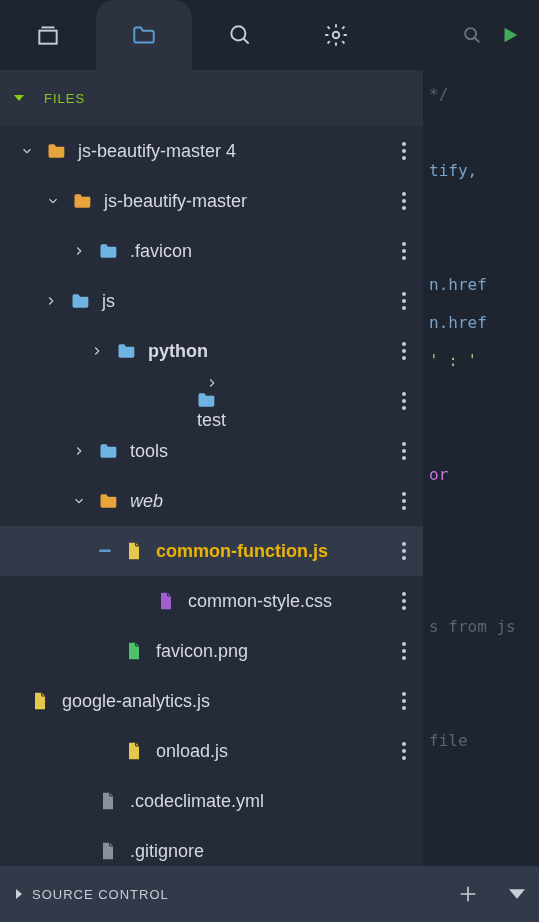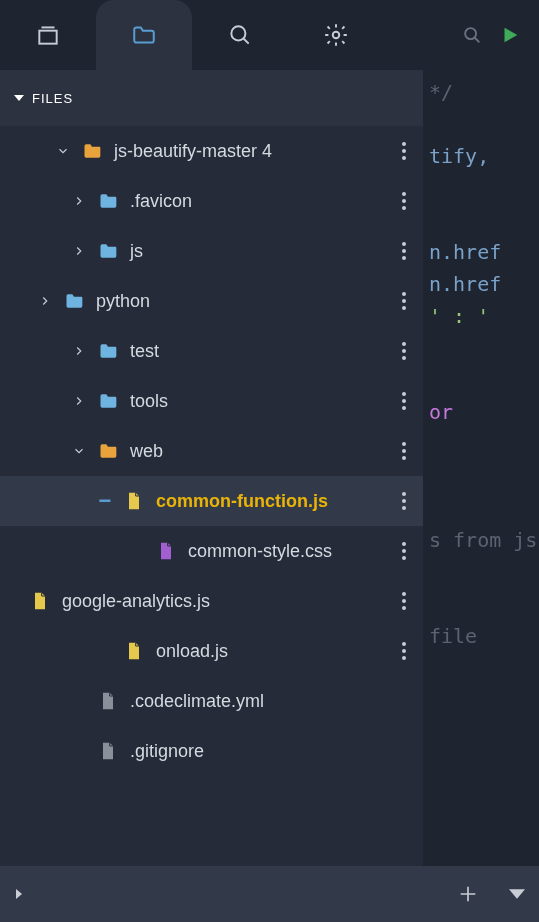--- a/index.html
+++ b/index.html
@@ -56,24 +56,24 @@
     height: 56px;
     background: #2c3240;
     display: flex;
     align-items: center;
     padding: 0 14px;
     justify-content: space-between;
   }
   .panel-header-left {
     display: flex;
     align-items: center;
-    gap: 8px;
+    gap: 20px;
     font-size: 13px;
     letter-spacing: 1px;
-    color: #ffffff;
+    color: #84cc16;
     cursor: pointer;
   }
   .panel-header-left svg { width: 10px; height: 10px; }
   .panel-header-right {
     display: flex;
     align-items: center;
     gap: 26px;
   }
   .panel-header-right .iconbtn {
     color:#c8ccd4; cursor:pointer; display:flex;
@@ -145,22 +145,22 @@
   .bottombar-right svg.tri { width:16px; height:16px; }
   
   .code-bg {
     position: absolute;
     left: 423px;
     top: 70px;
     right: 0;
     bottom: 56px;
     background:#1e2430;
     font-family: 'Menlo','Consolas',monospace;
-    font-size: 20px;
-    line-height: 32px;
+    font-size: 16px;
+    line-height: 38px;
     color:#6b7c8f;
     padding: 6px;
     overflow:hidden;
     white-space: pre;
   }
   .code-bg .kw { color:#c678dd; }
   .code-bg .id { color:#7aa2c9; }
   .code-bg .str { color:#98c379; }
   .code-bg .cm { color:#5c6370; }
 </style>
@@ -222,21 +222,21 @@
     </div>
     <div class="iconbtn">
       <svg viewBox="0 0 24 24" fill="none" stroke="currentColor" stroke-width="1.8">
           <path d="M12 4v16M4 12h16"></path>
         </svg>
     </div>
   </div>
 </div>
 
 <div class="tree" id="tree">
-    <div class="tree-row" style="padding-left: 16px; margin-left: 36px;">
+    <div class="tree-row" style="padding-left: 16px;">
       <span class="chevspace">
         <span class="chev">
           <svg viewBox="0 0 24 24" fill="none" stroke="currentColor" stroke-width="2">
             <path d="M6 9l6 6 6-6"></path>
           </svg>
         </span>
       </span>
       <span style="width: 8px; display: inline-block;"></span>
       <span class="foldericon c-orange">
         <svg viewBox="0 0 24 24" fill="currentColor">
@@ -245,20 +245,43 @@
       </span>
       <span class="label">js-beautify-master 4</span>
       <span class="more">
         <svg viewBox="0 0 6 20" fill="currentColor">
           <circle cx="3" cy="3" r="2"></circle>
           <circle cx="3" cy="10" r="2"></circle>
           <circle cx="3" cy="17" r="2"></circle>
         </svg>
       </span>
     </div>
+    <div class="tree-row" style="padding-left: 42px;">
+      <span class="chevspace">
+        <span class="chev">
+          <svg viewBox="0 0 24 24" fill="none" stroke="currentColor" stroke-width="2">
+            <path d="M6 9l6 6 6-6"></path>
+          </svg>
+        </span>
+      </span>
+      <span style="width: 8px; display: inline-block;"></span>
+      <span class="foldericon c-orange">
+        <svg viewBox="0 0 24 24" fill="currentColor">
+          <path d="M3 6a2 2 0 0 1 2-2h5l2 3h9a1 1 0 0 1 1 1v10a2 2 0 0 1-2 2H5a2 2 0 0 1-2-2V6z"></path>
+        </svg>
+      </span>
+      <span class="label">js-beautify-master</span>
+      <span class="more">
+        <svg viewBox="0 0 6 20" fill="currentColor">
+          <circle cx="3" cy="3" r="2"></circle>
+          <circle cx="3" cy="10" r="2"></circle>
+          <circle cx="3" cy="17" r="2"></circle>
+        </svg>
+      </span>
+    </div>
     <div class="tree-row" style="padding-left: 68px;">
       <span class="chevspace">
         <span class="chev">
           <svg viewBox="0 0 24 24" fill="none" stroke="currentColor" stroke-width="2">
             <path d="M9 6l6 6-6 6"></path>
           </svg>
         </span>
       </span>
       <span style="width: 8px; display: inline-block;"></span>
       <span class="foldericon c-blue">
@@ -268,113 +291,113 @@
       </span>
       <span class="label">.favicon</span>
       <span class="more">
         <svg viewBox="0 0 6 20" fill="currentColor">
           <circle cx="3" cy="3" r="2"></circle>
           <circle cx="3" cy="10" r="2"></circle>
           <circle cx="3" cy="17" r="2"></circle>
         </svg>
       </span>
     </div>
+    <div class="tree-row" style="padding-left: 40px;">
+      <span class="chevspace">
+        <span class="chev">
+          <svg viewBox="0 0 24 24" fill="none" stroke="currentColor" stroke-width="2">
+            <path d="M9 6l6 6-6 6"></path>
+          </svg>
+        </span>
+      </span>
+      <span style="width: 8px; display: inline-block;"></span>
+      <span class="foldericon c-blue">
+        <svg viewBox="0 0 24 24" fill="currentColor">
+          <path d="M3 6a2 2 0 0 1 2-2h5l2 3h9a1 1 0 0 1 1 1v10a2 2 0 0 1-2 2H5a2 2 0 0 1-2-2V6z"></path>
+        </svg>
+      </span>
+      <span class="label">js</span>
+      <span class="more">
+        <svg viewBox="0 0 6 20" fill="currentColor">
+          <circle cx="3" cy="3" r="2"></circle>
+          <circle cx="3" cy="10" r="2"></circle>
+          <circle cx="3" cy="17" r="2"></circle>
+        </svg>
+      </span>
+    </div>
+    <div class="tree-row" style="padding-left: 86px; font-weight: bold;">
+      <span class="chevspace">
+        <span class="chev">
+          <svg viewBox="0 0 24 24" fill="none" stroke="currentColor" stroke-width="2">
+            <path d="M9 6l6 6-6 6"></path>
+          </svg>
+        </span>
+      </span>
+      <span style="width: 8px; display: inline-block;"></span>
+      <span class="foldericon c-blue">
+        <svg viewBox="0 0 24 24" fill="currentColor">
+          <path d="M3 6a2 2 0 0 1 2-2h5l2 3h9a1 1 0 0 1 1 1v10a2 2 0 0 1-2 2H5a2 2 0 0 1-2-2V6z"></path>
+        </svg>
+      </span>
+      <span class="label">python</span>
+      <span class="more">
+        <svg viewBox="0 0 6 20" fill="currentColor">
+          <circle cx="3" cy="3" r="2"></circle>
+          <circle cx="3" cy="10" r="2"></circle>
+          <circle cx="3" cy="17" r="2"></circle>
+        </svg>
+      </span>
+    </div>
+    <div class="tree-row" style=" flex-direction: column;">
+      <span class="chevspace">
+        <span class="chev">
+          <svg viewBox="0 0 24 24" fill="none" stroke="currentColor" stroke-width="2">
+            <path d="M9 6l6 6-6 6"></path>
+          </svg>
+        </span>
+      </span>
+      <span style="width: 8px; display: inline-block;"></span>
+      <span class="foldericon c-blue">
+        <svg viewBox="0 0 24 24" fill="currentColor">
+          <path d="M3 6a2 2 0 0 1 2-2h5l2 3h9a1 1 0 0 1 1 1v10a2 2 0 0 1-2 2H5a2 2 0 0 1-2-2V6z"></path>
+        </svg>
+      </span>
+      <span class="label">test</span>
+      <span class="more">
+        <svg viewBox="0 0 6 20" fill="currentColor">
+          <circle cx="3" cy="3" r="2"></circle>
+          <circle cx="3" cy="10" r="2"></circle>
+          <circle cx="3" cy="17" r="2"></circle>
+        </svg>
+      </span>
+    </div>
     <div class="tree-row" style="padding-left: 68px;">
       <span class="chevspace">
         <span class="chev">
           <svg viewBox="0 0 24 24" fill="none" stroke="currentColor" stroke-width="2">
             <path d="M9 6l6 6-6 6"></path>
           </svg>
         </span>
       </span>
       <span style="width: 8px; display: inline-block;"></span>
       <span class="foldericon c-blue">
         <svg viewBox="0 0 24 24" fill="currentColor">
           <path d="M3 6a2 2 0 0 1 2-2h5l2 3h9a1 1 0 0 1 1 1v10a2 2 0 0 1-2 2H5a2 2 0 0 1-2-2V6z"></path>
         </svg>
       </span>
-      <span class="label">js</span>
-      <span class="more">
-        <svg viewBox="0 0 6 20" fill="currentColor">
-          <circle cx="3" cy="3" r="2"></circle>
-          <circle cx="3" cy="10" r="2"></circle>
-          <circle cx="3" cy="17" r="2"></circle>
-        </svg>
-      </span>
-    </div>
-    <div class="tree-row" style="padding-left: 34px;">
-      <span class="chevspace">
-        <span class="chev">
-          <svg viewBox="0 0 24 24" fill="none" stroke="currentColor" stroke-width="2">
-            <path d="M9 6l6 6-6 6"></path>
-          </svg>
-        </span>
-      </span>
-      <span style="width: 8px; display: inline-block;"></span>
-      <span class="foldericon c-blue">
-        <svg viewBox="0 0 24 24" fill="currentColor">
-          <path d="M3 6a2 2 0 0 1 2-2h5l2 3h9a1 1 0 0 1 1 1v10a2 2 0 0 1-2 2H5a2 2 0 0 1-2-2V6z"></path>
-        </svg>
-      </span>
-      <span class="label">python</span>
-      <span class="more">
-        <svg viewBox="0 0 6 20" fill="currentColor">
-          <circle cx="3" cy="3" r="2"></circle>
-          <circle cx="3" cy="10" r="2"></circle>
-          <circle cx="3" cy="17" r="2"></circle>
-        </svg>
-      </span>
-    </div>
-    <div class="tree-row" style="padding-left: 68px;">
-      <span class="chevspace">
-        <span class="chev">
-          <svg viewBox="0 0 24 24" fill="none" stroke="currentColor" stroke-width="2">
-            <path d="M9 6l6 6-6 6"></path>
-          </svg>
-        </span>
-      </span>
-      <span style="width: 8px; display: inline-block;"></span>
-      <span class="foldericon c-blue">
-        <svg viewBox="0 0 24 24" fill="currentColor">
-          <path d="M3 6a2 2 0 0 1 2-2h5l2 3h9a1 1 0 0 1 1 1v10a2 2 0 0 1-2 2H5a2 2 0 0 1-2-2V6z"></path>
-        </svg>
-      </span>
-      <span class="label">test</span>
-      <span class="more">
-        <svg viewBox="0 0 6 20" fill="currentColor">
-          <circle cx="3" cy="3" r="2"></circle>
-          <circle cx="3" cy="10" r="2"></circle>
-          <circle cx="3" cy="17" r="2"></circle>
-        </svg>
-      </span>
-    </div>
-    <div class="tree-row" style="padding-left: 68px;">
-      <span class="chevspace">
-        <span class="chev">
-          <svg viewBox="0 0 24 24" fill="none" stroke="currentColor" stroke-width="2">
-            <path d="M9 6l6 6-6 6"></path>
-          </svg>
-        </span>
-      </span>
-      <span style="width: 8px; display: inline-block;"></span>
-      <span class="foldericon c-blue">
-        <svg viewBox="0 0 24 24" fill="currentColor">
-          <path d="M3 6a2 2 0 0 1 2-2h5l2 3h9a1 1 0 0 1 1 1v10a2 2 0 0 1-2 2H5a2 2 0 0 1-2-2V6z"></path>
-        </svg>
-      </span>
       <span class="label">tools</span>
       <span class="more">
         <svg viewBox="0 0 6 20" fill="currentColor">
           <circle cx="3" cy="3" r="2"></circle>
           <circle cx="3" cy="10" r="2"></circle>
           <circle cx="3" cy="17" r="2"></circle>
         </svg>
       </span>
     </div>
-    <div class="tree-row" style="padding-left: 68px;">
+    <div class="tree-row" style="padding-left: 68px; font-style: italic;">
       <span class="chevspace">
         <span class="chev">
           <svg viewBox="0 0 24 24" fill="none" stroke="currentColor" stroke-width="2">
             <path d="M6 9l6 6 6-6"></path>
           </svg>
         </span>
       </span>
       <span style="width: 8px; display: inline-block;"></span>
       <span class="foldericon c-orange">
         <svg viewBox="0 0 24 24" fill="currentColor">
@@ -413,20 +436,38 @@
     <div class="tree-row" style="padding-left: 94px; margin-left: 32px;">
       <span class="chevspace"></span>
       <span style="width: 8px; display: inline-block;"></span>
       <span class="fileicon c-purple">
         <svg viewBox="0 0 24 24" fill="currentColor">
           <path d="M6 2h8l4 4v16H6V2z"></path>
           <path d="M14 2v4h4" fill="none" stroke="#252b38" stroke-width="1.2"></path>
         </svg>
       </span>
       <span class="label">common-style.css</span>
+      <span class="more">
+        <svg viewBox="0 0 6 20" fill="currentColor">
+          <circle cx="3" cy="3" r="2"></circle>
+          <circle cx="3" cy="10" r="2"></circle>
+          <circle cx="3" cy="17" r="2"></circle>
+        </svg>
+      </span>
+    </div>
+    <div class="tree-row" style="padding-left: 94px;">
+      <span class="chevspace"></span>
+      <span style="width: 8px; display: inline-block;"></span>
+      <span class="fileicon c-green">
+        <svg viewBox="0 0 24 24" fill="currentColor">
+          <path d="M6 2h8l4 4v16H6V2z"></path>
+          <path d="M14 2v4h4" fill="none" stroke="#252b38" stroke-width="1.2"></path>
+        </svg>
+      </span>
+      <span class="label">favicon.png</span>
       <span class="more">
         <svg viewBox="0 0 6 20" fill="currentColor">
           <circle cx="3" cy="3" r="2"></circle>
           <circle cx="3" cy="10" r="2"></circle>
           <circle cx="3" cy="17" r="2"></circle>
         </svg>
       </span>
     </div>
     <div class="tree-row" style="">
       <span class="chevspace"></span>
@@ -506,20 +547,21 @@
 
 
 <span class="cm">file</span>
 </div>
 
 <div class="bottombar">
   <div class="bottombar-left">
     <svg viewBox="0 0 10 10" fill="currentColor">
         <path d="M2 0v10l6-5z"></path>
       </svg>
+    <span>SOURCE CONTROL</span>
   </div>
   <div class="bottombar-right">
     <div class="iconbtn">
       <svg class="plus" viewBox="0 0 24 24" fill="none" stroke="currentColor" stroke-width="1.8">
           <path d="M12 4v16M4 12h16"></path>
         </svg>
     </div>
     <div class="iconbtn">
       <svg class="tri" viewBox="0 0 10 10" fill="currentColor">
           <path d="M0 2h10L5 8z"></path>

